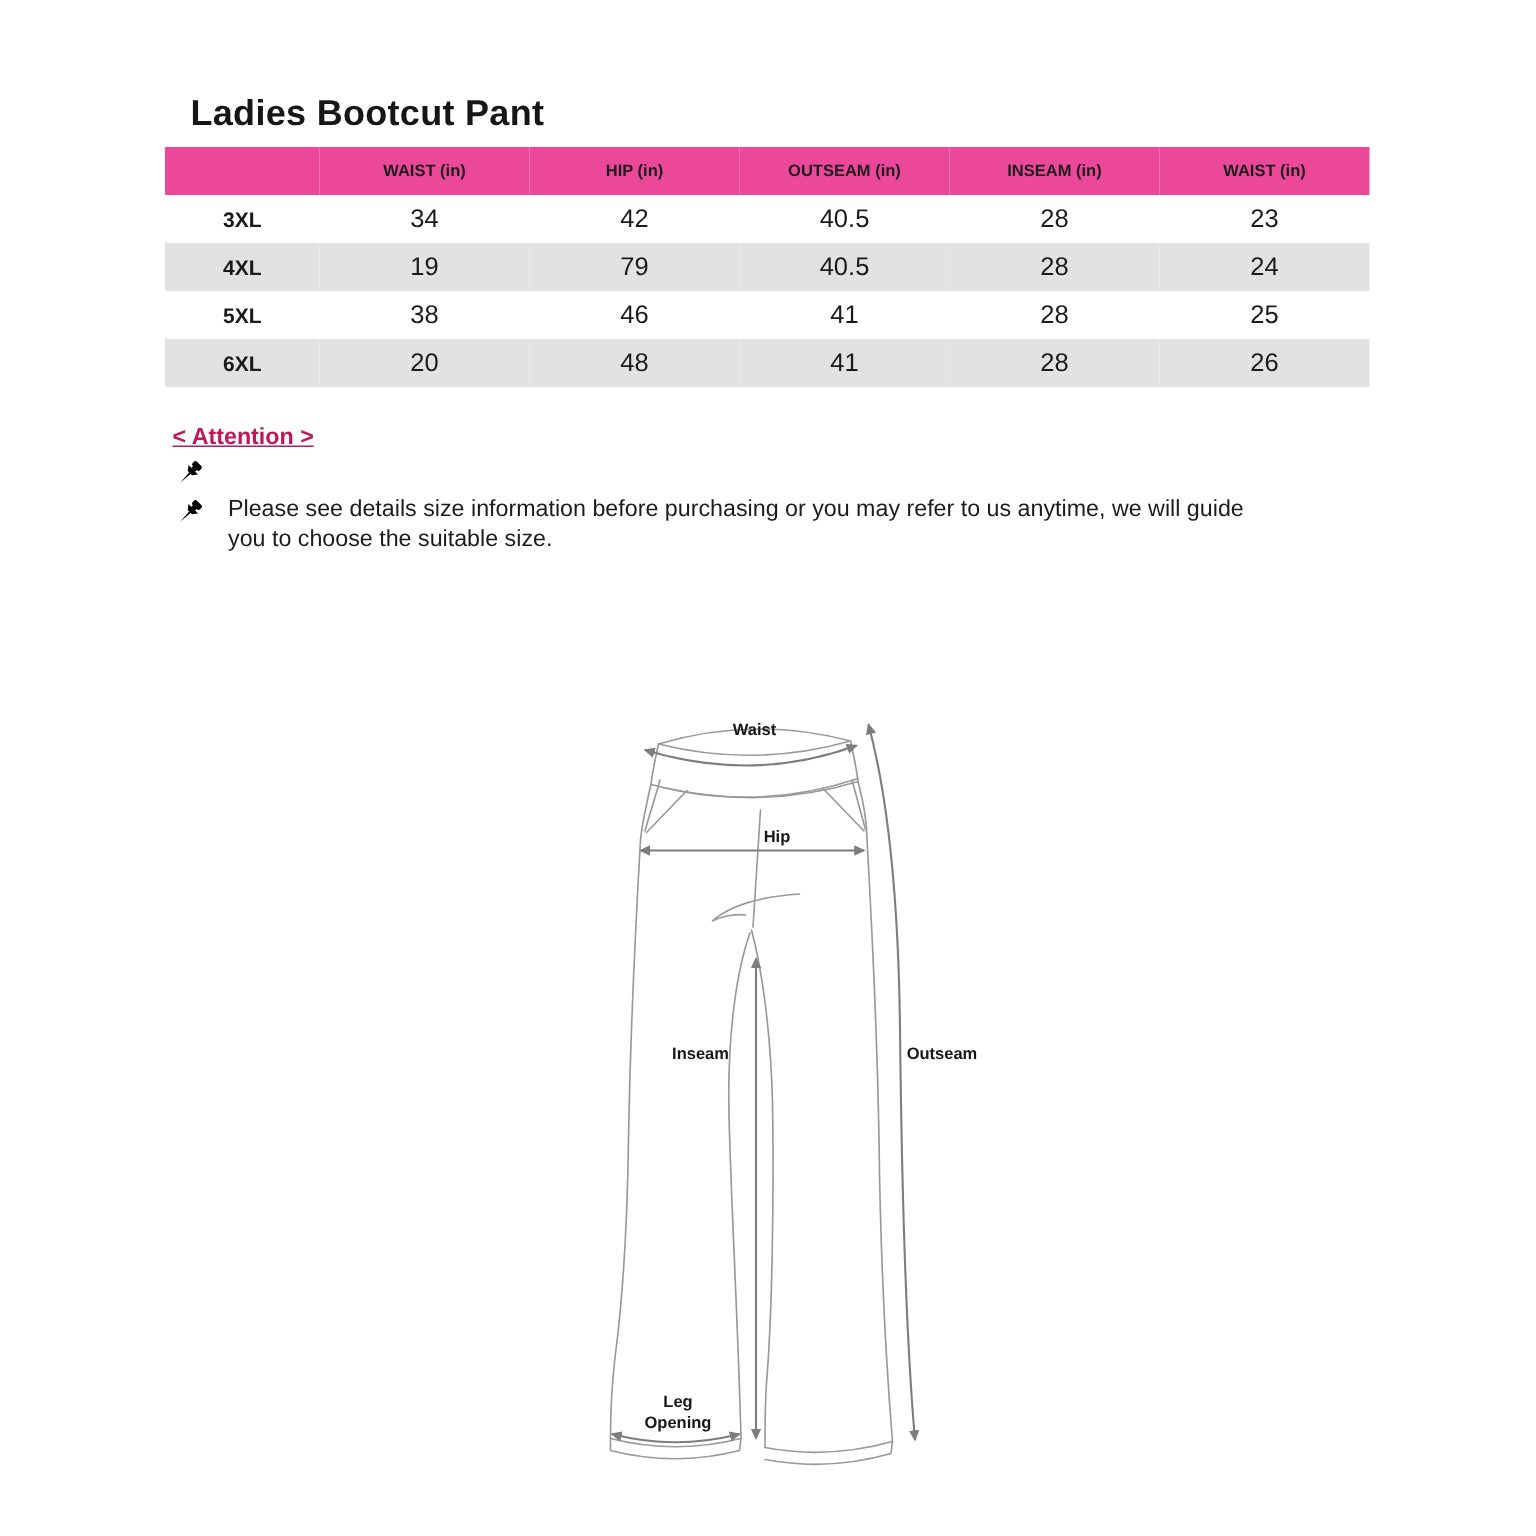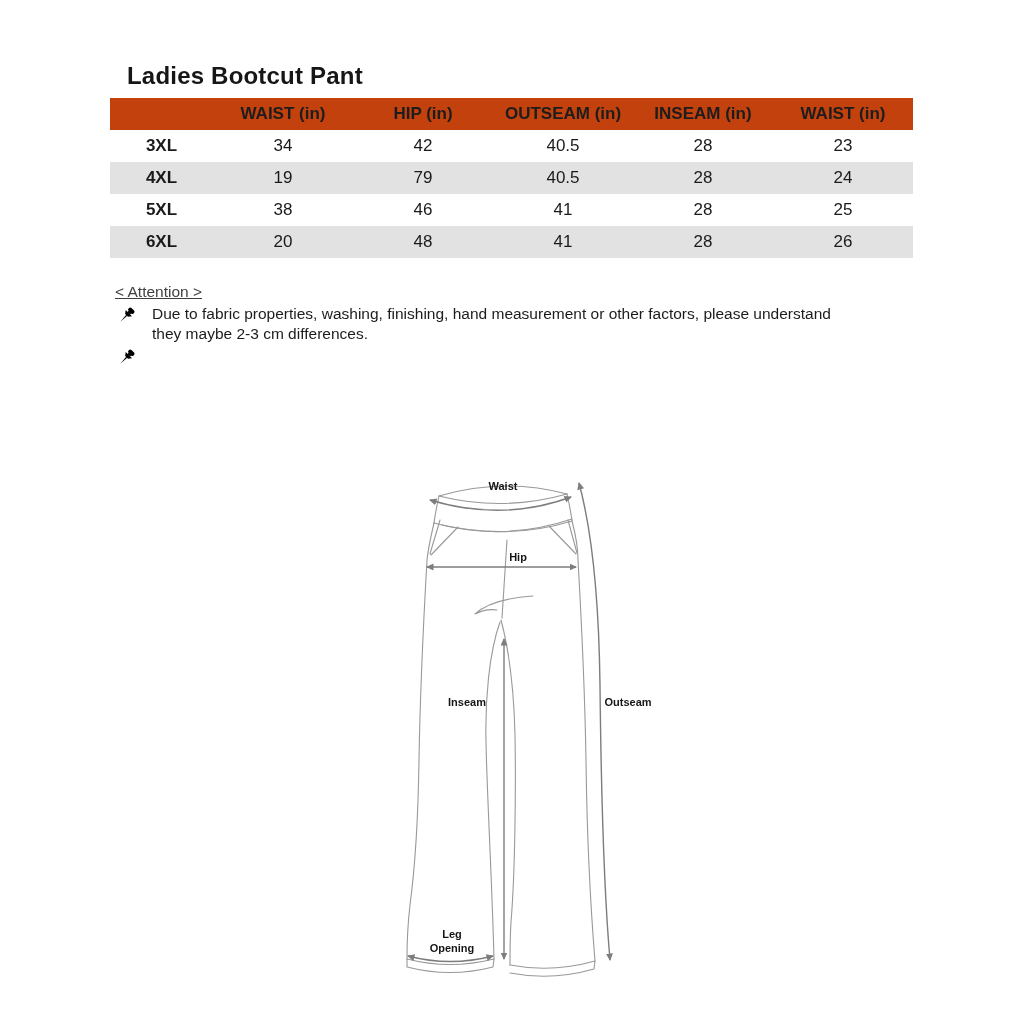--- a/index.html
+++ b/index.html
@@ -15,37 +15,37 @@
     position:absolute;left:116px;top:62px;
     font-size:24px;font-weight:700;letter-spacing:.2px;
     color:#161616;
     margin-left:11px;
   }
   table.size-table{
     position:absolute;left:110px;top:98px;
     width:803px;border-collapse:collapse;table-layout:fixed;
   }
   table.size-table th{
-    background:#c2410c;height:32px;
-    font-size:17px;font-weight:700;color:#1d1d1d;
+    background:#ec4899;height:32px;
+    font-size:11px;font-weight:700;color:#1d1d1d;
     text-align:center;padding:0;
   }
   table.size-table td{
     height:32px;text-align:center;padding:0;
     font-size:17px;font-weight:400;color:#1a1a1a;
   }
-  table.size-table td.size-label{font-weight:700;font-size:17px;}
+  table.size-table td.size-label{font-weight:700;font-size:14px;}
   table.size-table col.first{width:103px;}
   table.size-table tbody tr:nth-child(even){background:#e2e2e2;}
   .attention{
     position:absolute;left:115px;top:283px;width:800px;
   }
   .attention-heading{
-    font-size:15.5px;font-weight:400;text-decoration:underline;
-    margin:0 0 3px 0;color:#404040;
+    font-size:15.5px;font-weight:700;text-decoration:underline;
+    margin:0 0 3px 0;color:#be185d;
   }
   .attention-item{
     display:flex;align-items:flex-start;margin-top:3px;
   }
   .attention-item .pin{
     width:22px;height:22px;flex:0 0 22px;margin:1px 15px 0 0;
   }
   .attention-item .att-text{
     font-size:15.5px;line-height:19.5px;color:#1c1c1c;
     white-space:pre-line;
@@ -113,44 +113,44 @@
       <td>48</td>
       <td>41</td>
       <td>28</td>
       <td>26</td>
     </tr>
   </tbody>
 </table>
 
 <div class="attention">
   <div class="attention-heading">&lt; Attention &gt;</div>
-
-  <div class="attention-item">
-    <svg class="pin" viewBox="0 0 24 24" aria-hidden="true">
-      <g transform="rotate(45 12 12)" fill="#000">
-        <rect x="8.2" y="1.6" width="7.6" height="4.4" rx="1.8"></rect>
-        <rect x="10" y="5.4" width="4" height="2.4"></rect>
-        <path d="M7.1 7.6 h9.8 l-2.7 3.5 h-4.4 z"></path>
-        <path d="M11.2 10.9 h1.6 L12 20.8 z"></path>
-      </g>
-    </svg>
-    <div class="att-text">Due to fabric properties, washing, finishing, hand measurement or other factors, please understand
-they maybe 2-3 cm differences.</div>
-  </div>
 
   <div class="attention-item">
     <svg class="pin" viewBox="0 0 24 24" aria-hidden="true">
       <g transform="rotate(45 12 12)" fill="#000">
         <rect x="8.2" y="1.6" width="7.6" height="4.4" rx="1.8"></rect>
         <rect x="10" y="5.4" width="4" height="2.4"></rect>
         <path d="M7.1 7.6 h9.8 l-2.7 3.5 h-4.4 z"></path>
         <path d="M11.2 10.9 h1.6 L12 20.8 z"></path>
       </g>
     </svg>
   </div>
+
+  <div class="attention-item">
+    <svg class="pin" viewBox="0 0 24 24" aria-hidden="true">
+      <g transform="rotate(45 12 12)" fill="#000">
+        <rect x="8.2" y="1.6" width="7.6" height="4.4" rx="1.8"></rect>
+        <rect x="10" y="5.4" width="4" height="2.4"></rect>
+        <path d="M7.1 7.6 h9.8 l-2.7 3.5 h-4.4 z"></path>
+        <path d="M11.2 10.9 h1.6 L12 20.8 z"></path>
+      </g>
+    </svg>
+    <div class="att-text">Please see details size information before purchasing or you may refer to us anytime, we will guide
+you to choose the suitable size.</div>
+  </div>
 </div>
 
 <div class="diagram">
   <svg width="300" height="560" viewBox="0 0 300 560">
     <defs>
       <marker id="ah" markerWidth="9" markerHeight="9" refX="6.5" refY="3.5" orient="auto-start-reverse" markerUnits="userSpaceOnUse">
         <path d="M0 0 L7.5 3.5 L0 7 z" fill="#7d7d7d"></path>
       </marker>
     </defs>
 

